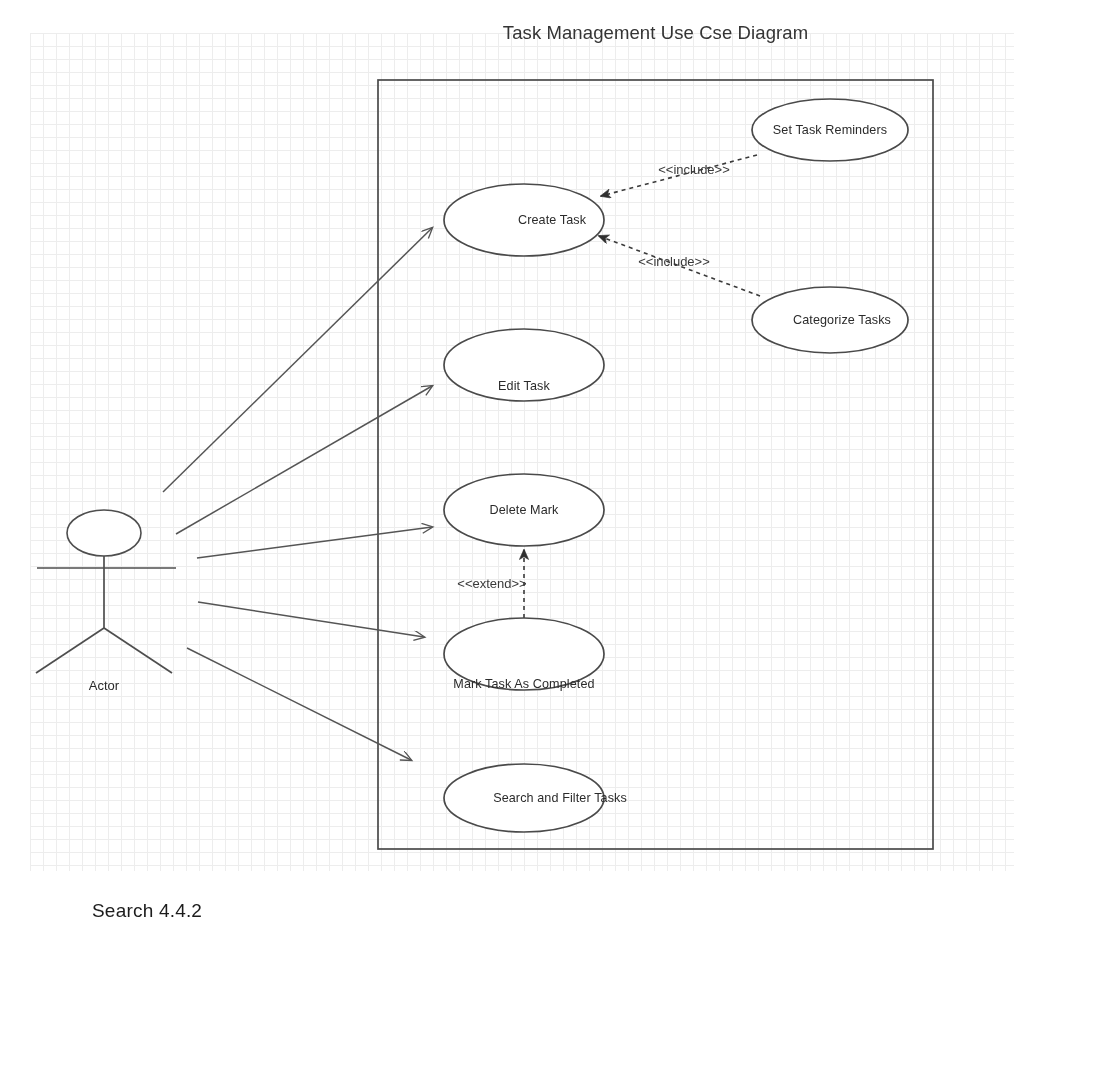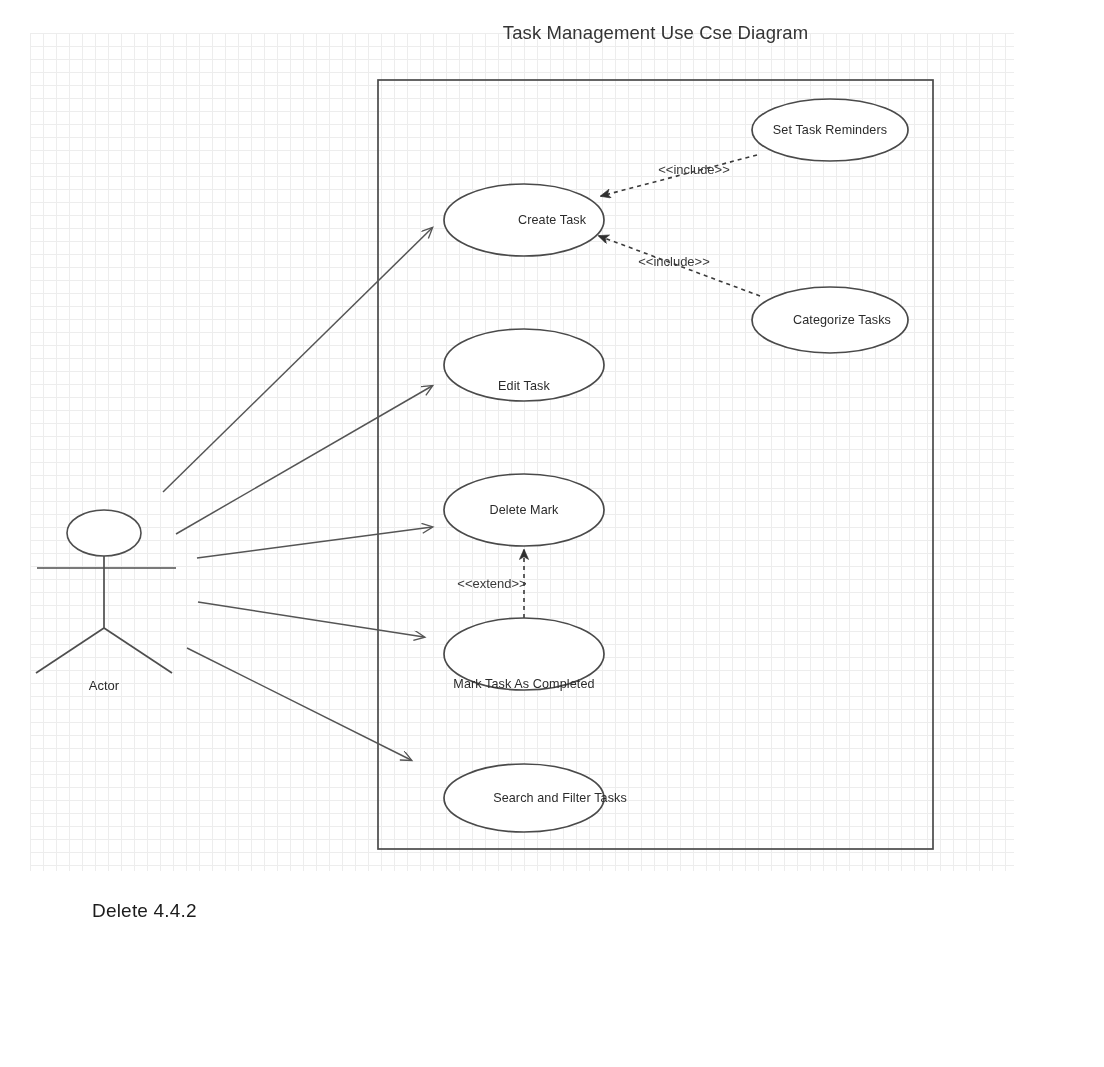--- a/index.html
+++ b/index.html
@@ -170,15 +170,15 @@
   <div class="uc-label" style="left:524px; top:798px;margin-left:36px;">Search and Filter Tasks</div>
   <div class="uc-label" style="left:830px; top:130px;">Set Task Reminders</div>
   <div class="uc-label" style="left:830px; top:320px;margin-left:12px;">Categorize Tasks</div>
 
   <div class="stereo-label" style="left:694px; top:169px;">&lt;&lt;include&gt;&gt;</div>
   <div class="stereo-label" style="left:674px; top:261px;">&lt;&lt;include&gt;&gt;</div>
   <div class="stereo-label" style="left:492px; top:583px;">&lt;&lt;extend&gt;&gt;</div>
 
   <div class="actor-label" style="left:104px; top:685px;text-align:center;">Actor</div>
 
-  <div class="fig-caption">Delete 4.4.2</div>
+  <div class="fig-caption">Search 4.4.2</div>
 
 </div>
 
 </body></html>

